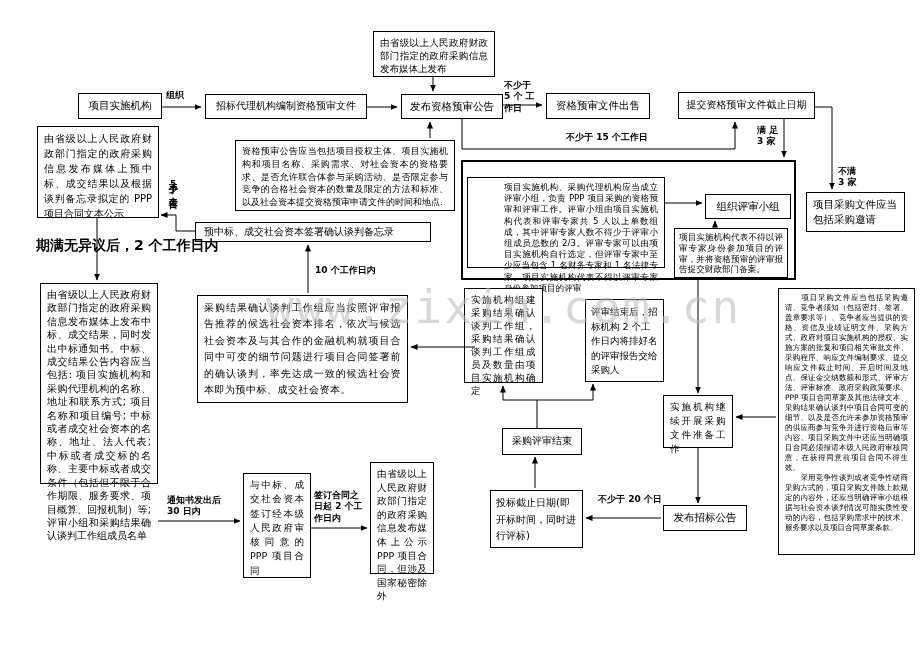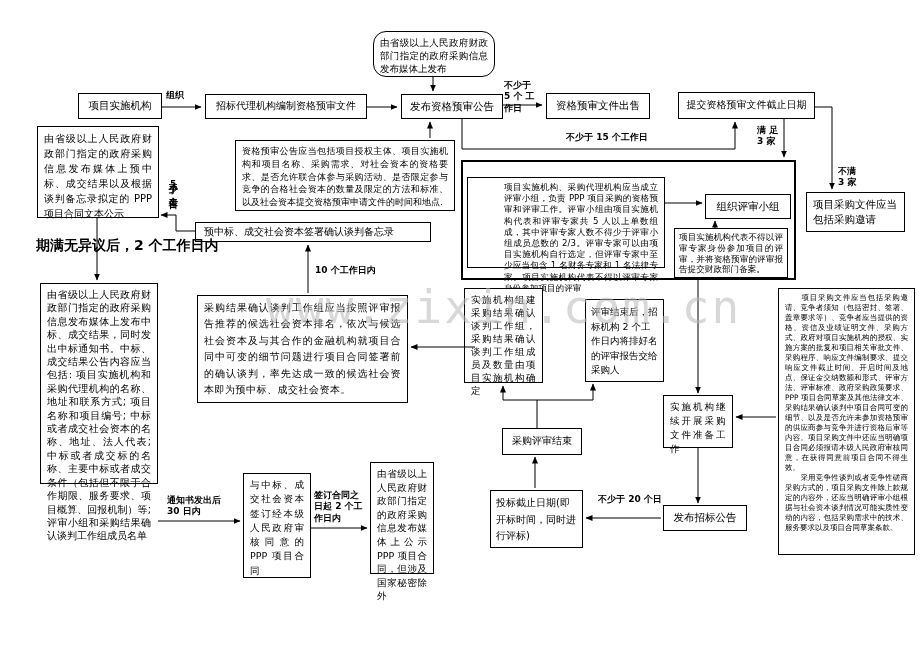--- a/index.html
+++ b/index.html
@@ -23,21 +23,21 @@
 </head>
 <body>
 
 <div class="stage">
 
   <div class="thickbox" style="left:461px;top:160px;width:335px;height:120px;"></div>
 
   <div class="box" style="left:78px;top:93px;width:84px;height:26px;font-size:10.5px;">项目实施机构</div>
   <div class="box" style="left:205px;top:94px;width:162px;height:25px;">招标代理机构编制资格预审文件</div>
   <div class="box" style="left:401px;top:94px;width:102px;height:25px;font-size:10.5px;">发布资格预审公告</div>
-  <div class="box para" style="left:373px;top:31px;width:122px;height:46px;font-size:9.5px;line-height:13px;border-radius:13px;">由省级以上人民政府财政部门指定的政府采购信息发布媒体上发布</div>
+  <div class="box para" style="left:373px;top:31px;width:122px;height:46px;font-size:9.5px;line-height:13px;">由省级以上人民政府财政部门指定的政府采购信息发布媒体上发布</div>
   <div class="box para" style="left:235px;top:140px;width:220px;height:71px;font-size:9px;line-height:12.8px;">资格预审公告应当包括项目授权主体、项目实施机构和项目名称、采购需求、对社会资本的资格要求、是否允许联合体参与采购活动、是否限定参与竞争的合格社会资本的数量及限定的方法和标准、以及社会资本提交资格预审申请文件的时间和地点.</div>
   <div class="box" style="left:546px;top:93px;width:104px;height:26px;font-size:10.5px;">资格预审文件出售</div>
   <div class="box" style="left:678px;top:92px;width:137px;height:27px;">提交资格预审文件截止日期</div>
 
   <div class="box para" style="left:467px;top:177px;width:198px;height:91px;font-size:8.6px;line-height:11.2px;padding-left:36px;">项目实施机构、采购代理机构应当成立评审小组，负责 PPP 项目采购的资格预审和评审工作。评审小组由项目实施机构代表和评审专家共 5 人以上单数组成，其中评审专家人数不得少于评审小组成员总数的 2/3。评审专家可以由项目实施机构自行选定，但评审专家中至少应当包含 1 名财务专家和 1 名法律专家。项目实施机构代表不得以评审专家身份参加项目的评审</div>
   <div class="box" style="left:705px;top:194px;width:86px;height:25px;font-size:10.5px;">组织评审小组</div>
   <div class="box para" style="left:674px;top:228px;width:114px;height:50px;font-size:8.6px;line-height:10.8px;padding:3px 4px;">项目实施机构代表不得以评审专家身份参加项目的评审，并将资格预审的评审报告提交财政部门备案。</div>
 
   <div class="box paraL" style="left:806px;top:192px;width:99px;height:40px;font-size:10.5px;line-height:15px;">项目采购文件应当包括采购邀请</div>
 

